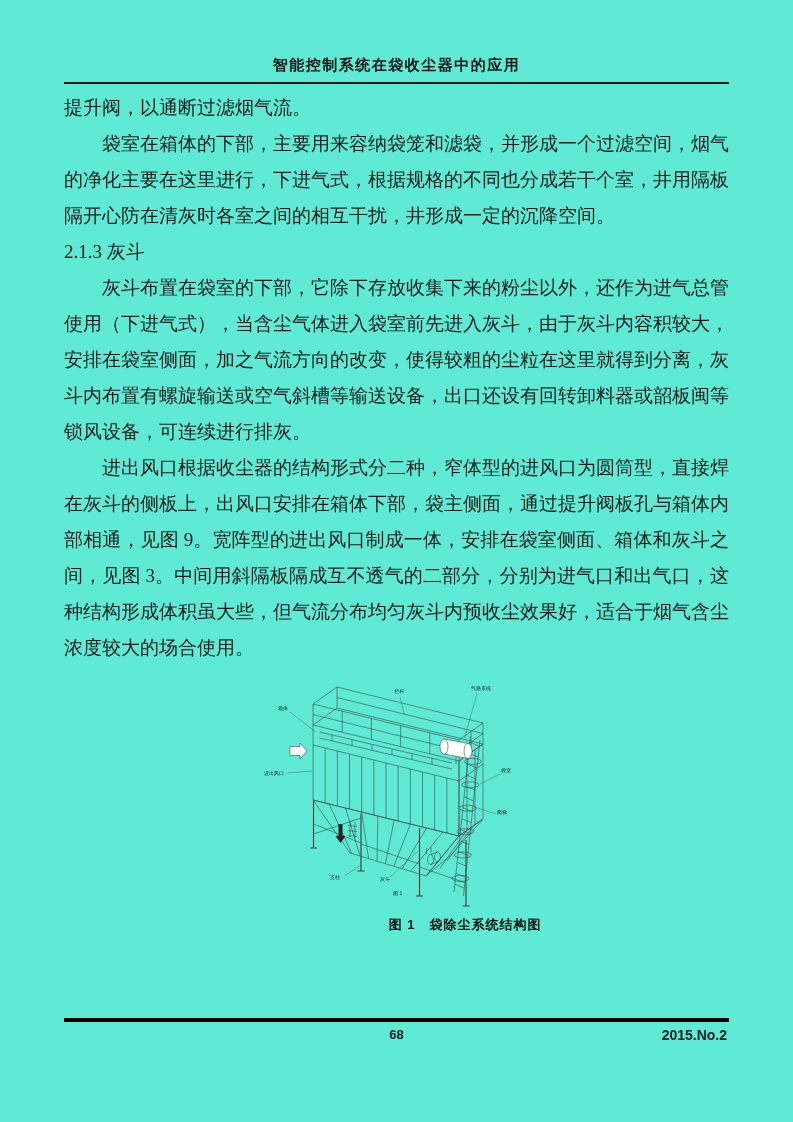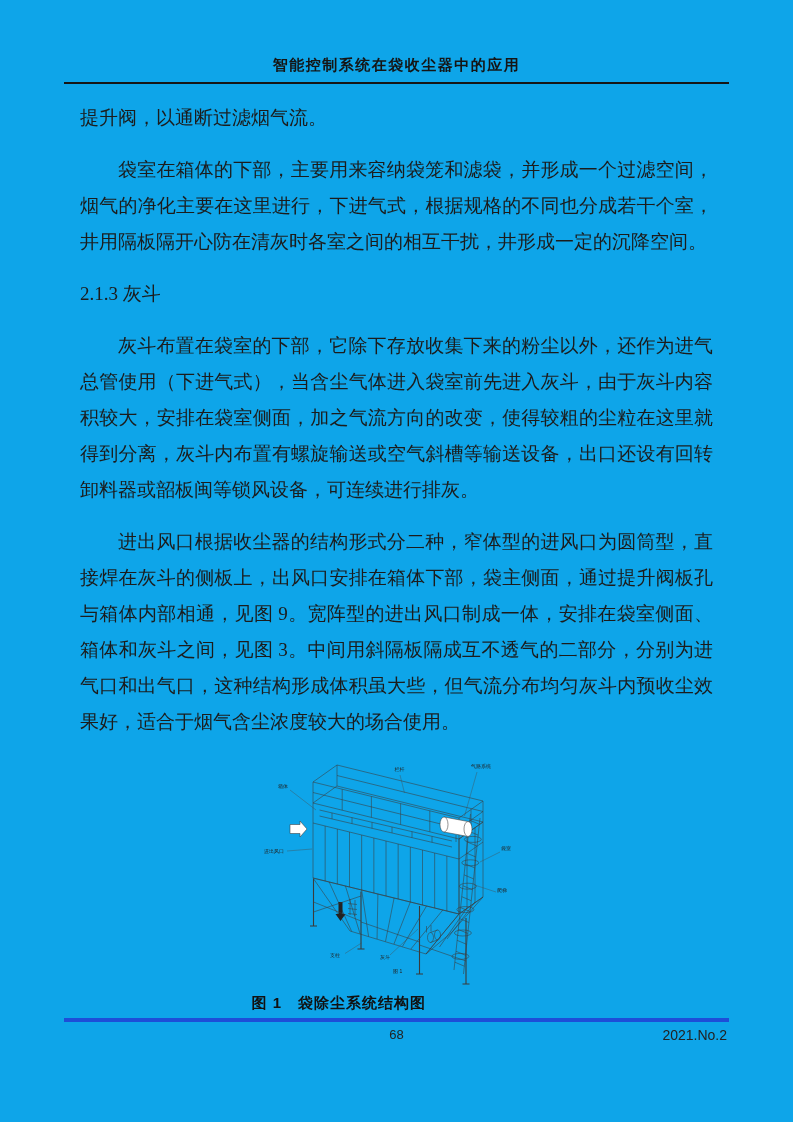--- a/index.html
+++ b/index.html
@@ -1,39 +1,40 @@
 <!DOCTYPE html>
 <html><head>
 <meta charset="utf-8">
 <style>
   html,body { margin:0; padding:0; background:#ffffff; }
   .page {
-    position:relative; width:793px; height:1122px; background:#0ea5e9;
+    position:relative; width:793px; height:1122px; background:#5eead4;
     font-family:"Liberation Serif", serif; color:#1c1c1c; overflow:hidden;
   }
   .content { position:absolute; left:64px; top:56px; width:665px; }
   .header-title {
     text-align:center; font-size:15px; font-weight:bold;
     letter-spacing:1.5px; padding-bottom:7px; color:#151515;
   }
   .header-rule { border-bottom:2.5px solid #161616; }
   .bodytext { margin-top:6px; font-size:19px; line-height:36px; text-align:justify; }
   .bodytext p, .bodytext h3 {
-    margin:16px; padding:0; font-size:19px; font-weight:normal; line-height:36px;
+    margin:0; padding:0; font-size:19px; font-weight:normal; line-height:36px;
   }
   .para { text-indent:2em; }
   .figure { width:290px; margin:12px auto 0; }
   .figure svg { display:block; }
   .caption {
-    text-align:left; font-family:"Liberation Sans", sans-serif;
-    font-weight:bold; font-size:15px; letter-spacing:1px; margin-top:3px; color:#111;
+    text-align:right; font-family:"Liberation Sans", sans-serif;
+    font-weight:bold; font-size:13px; letter-spacing:1px; margin-top:3px; color:#111;
   }
   .footer {
     position:absolute; left:64px; width:665px; top:1018px;
-    border-top:4px solid #1d4ed8;
+    border-top:4px solid #000000;
+    font-weight:bold;
   }
   .footer-row {
     position:relative; padding-top:5px;
     font-family:"Liberation Sans", sans-serif; font-size:13px; color:#222;
   }
   .page-num { text-align:center; }
   .issue { position:absolute; right:2px; top:5px; font-size:14px; }
   .fig-label { font-family:"Liberation Sans", sans-serif; font-size:10px; fill:#222; }
   .fig-stroke { stroke:#3b3b3b; fill:none; stroke-width:1.1; }
   .fig-leader { stroke:#4a4a4a; fill:none; stroke-width:0.8; }
@@ -167,17 +168,17 @@
       </svg>
 
       <div class="caption">图 1　袋除尘系统结构图</div>
     </div>
 
   </div>
 
   <div class="footer">
     <div class="footer-row">
       <div class="page-num">68</div>
-      <div class="issue">2021.No.2</div>
+      <div class="issue">2015.No.2</div>
     </div>
   </div>
 
 </div>
 
 </body></html>

